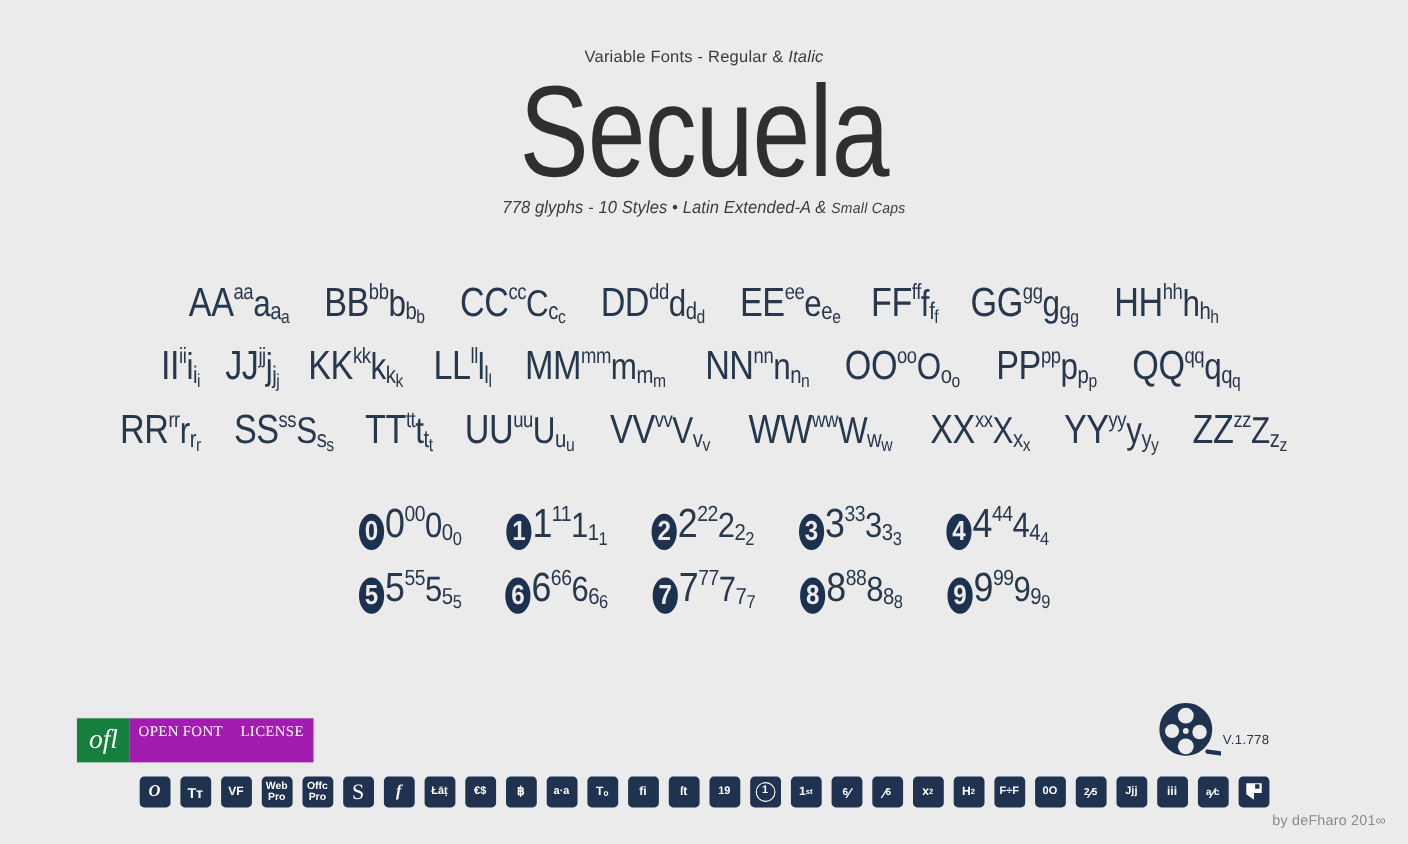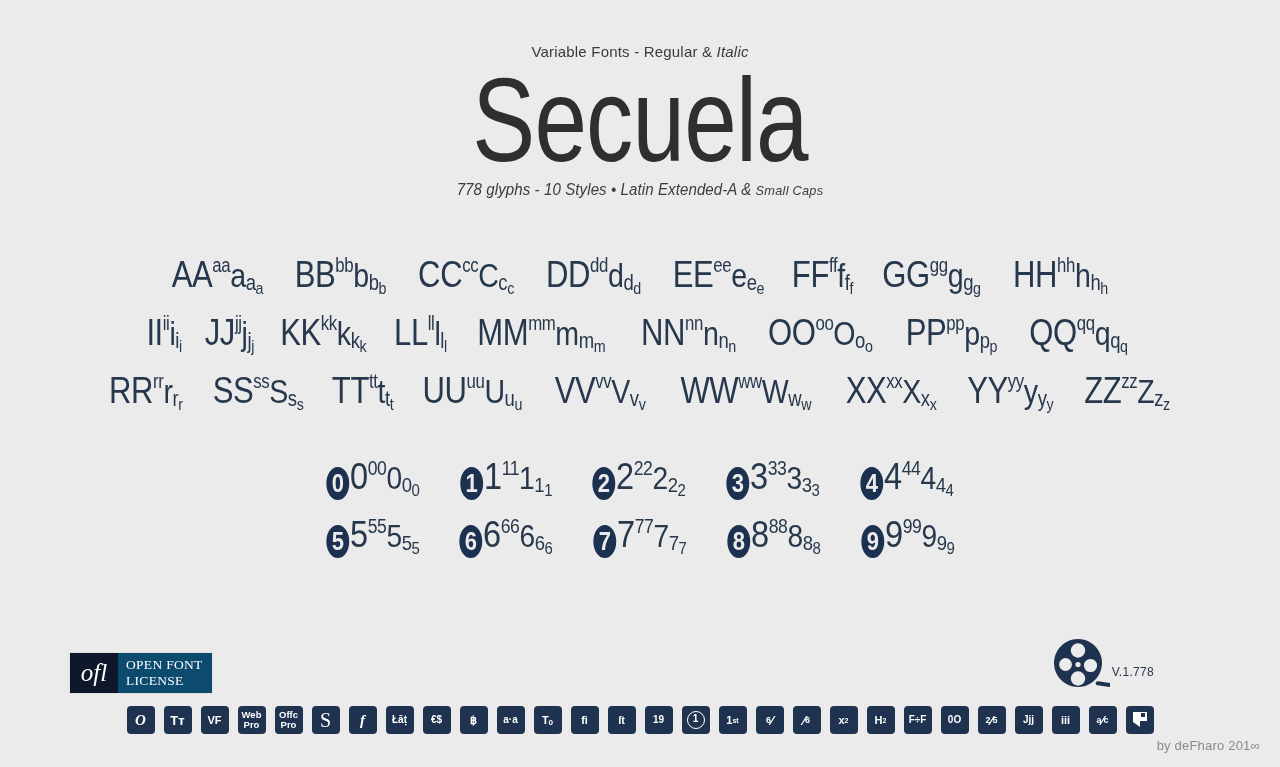--- a/index.html
+++ b/index.html
@@ -129,43 +129,44 @@
   .ofl-badge {
     position: absolute;
     left: 70px;
     top: 653px;
     display: flex;
     align-items: stretch;
     height: 40px;
     box-shadow: 0 0 0 1px rgba(0,0,0,.04);
   }
   .ofl-left {
-    background: #0f172a;
+    background: #15803d;
     width: 48px;
     display: flex;
     align-items: center;
     justify-content: center;
     color: #ffffff;
     font-family: "Liberation Serif", serif;
     font-style: italic;
     font-size: 25px;
     line-height: 1;
     padding-bottom: 2px;
   }
   .ofl-right {
-    background: #0c4a6e;
+    background: #a21caf;
     color: #ffffff;
     padding: 4px 9px 4px 8px;
     font-family: "Liberation Serif", serif;
     font-size: 13.5px;
     line-height: 16px;
     letter-spacing: .3px;
     display: flex;
-    flex-direction: column;
+    flex-direction: row;
     justify-content: center;
+    gap: 16px;
   }
 
   
   .reel-wrap {
     position: absolute;
     right: 126px;
     top: 637px;
     display: flex;
     align-items: flex-end;
   }

